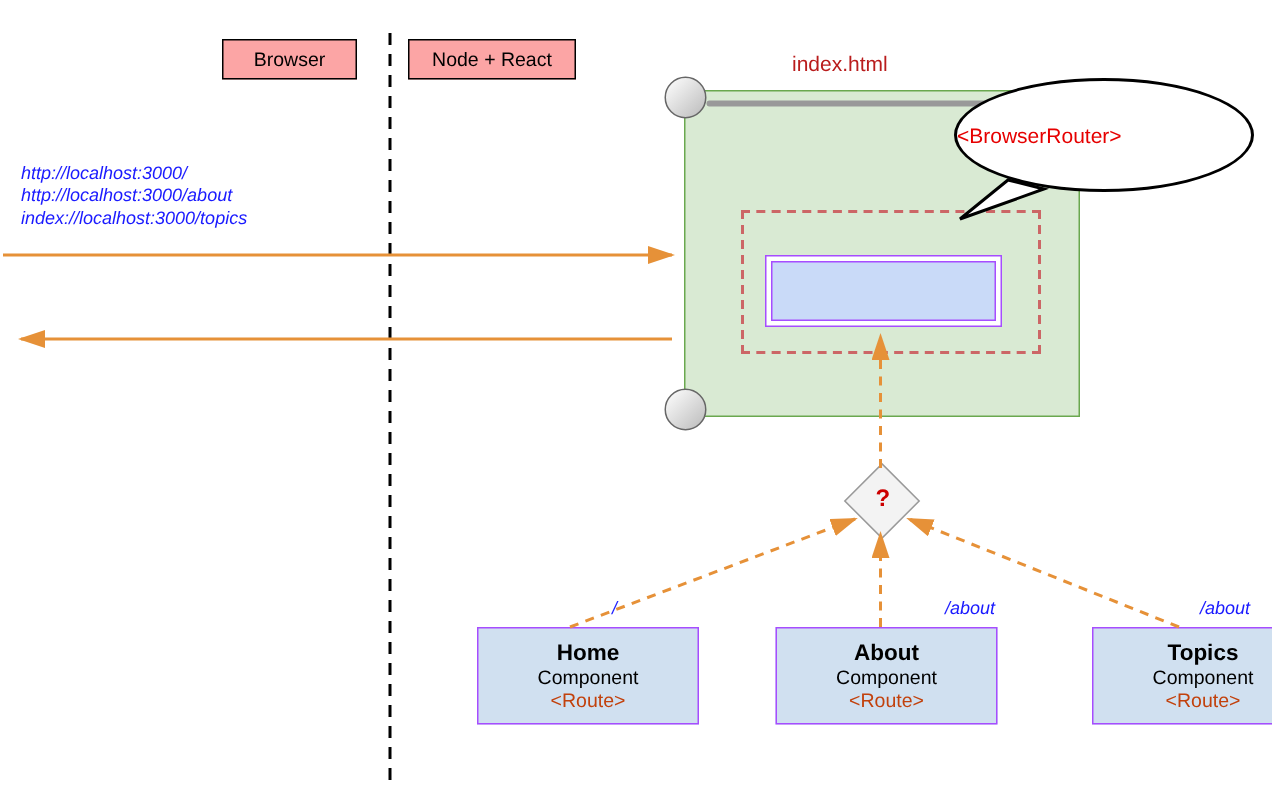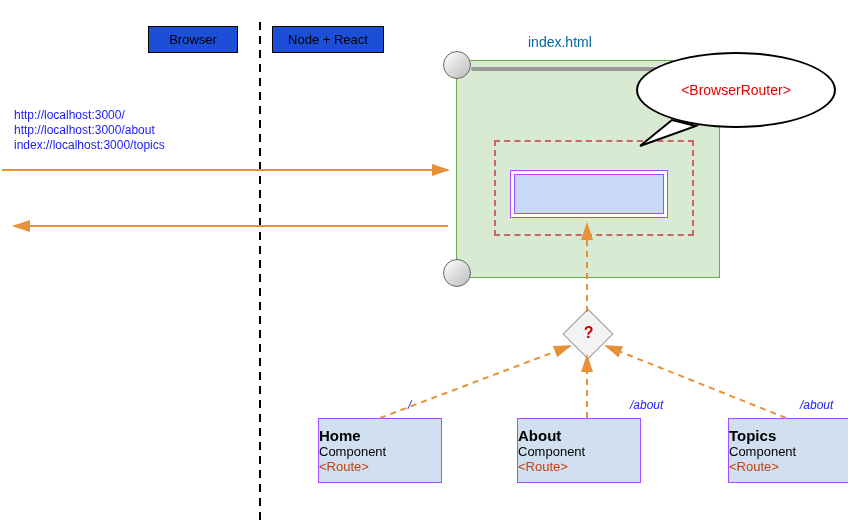--- a/index.html
+++ b/index.html
@@ -1,32 +1,32 @@
 <!DOCTYPE html>
 <html><head>
 <meta charset="utf-8">
 <style>
   html,body{margin:0;padding:0;width:848px;height:525px;font-family:Arial,Helvetica,sans-serif;background:#fff;overflow:hidden}
   .stage{position:relative;width:848px;height:525px}
-  .lbl-box{position:absolute;border:1px solid #000;background:#1d4ed8;font-size:13px;text-align:center;padding:5px 0}
-  .urls{position:absolute;font-size:12px;color:#1a1aff}
+  .lbl-box{position:absolute;border:1px solid #000;background:#fca5a5;font-size:13px;text-align:center;padding:5px 0}
+  .urls{position:absolute;font-size:12px;font-style:italic;color:#1a1aff}
   .urls div{line-height:1.25}
-  .index-title{position:absolute;color:#0369a1;font-size:14px}
+  .index-title{position:absolute;color:#b91c1c;font-size:14px}
   .scroll{position:absolute;background:#d9ead3;border:1px solid #6aa84f}
   .scroll::before,.scroll::after{content:"";position:absolute;width:26px;height:26px;border:1px solid #666;border-radius:50%;background:linear-gradient(135deg,#fff,#bbb)}
   .scroll::before{top:-10px;left:-14px}
   .scroll::after{bottom:-10px;right:248px;left:-14px}
   .scroll-bar{position:absolute;height:4px;background:#999;border-radius:2px}
   .dash-red{position:absolute;border:2px dashed #cc6666}
   .purple-box{position:absolute;border:1px solid #a64dff;background:#fff}
   .blue-fill{position:absolute;background:#c9daf8;border:1px solid #a64dff}
-  .bubble{position:absolute;border:2px solid #000;border-radius:50%;background:#fff;display:flex;align-items:center;justify-content:center;font-size:14px;color:#e60000}
+  .bubble{position:absolute;border:2px solid #000;border-radius:50%;background:#fff;display:flex;align-items:center;font-size:14px;color:#e60000}
   .diamond{position:absolute;width:34px;height:34px;background:#f3f3f3;border:1px solid #999;transform:rotate(45deg)}
   .diamond span{position:absolute;transform:rotate(-45deg);color:#cc0000;font-size:16px;font-weight:bold}
-  .comp{position:absolute;border:1px solid #a64dff;background:#d0e0f0;text-align:left;padding:8px 0}
+  .comp{position:absolute;border:1px solid #a64dff;background:#d0e0f0;text-align:center;padding:8px 12px}
   .comp .t{font-weight:bold;font-size:15px}
   .comp .s{font-size:13px}
   .comp .r{font-size:13px;color:#c2410c}
   .pathlbl{position:absolute;font-size:12px;font-style:italic;color:#1a1aff}
   svg.arrows{position:absolute;top:0;left:0;width:848px;height:525px;pointer-events:none}
 </style>
 </head>
 <body>
 
 <div class="stage">

